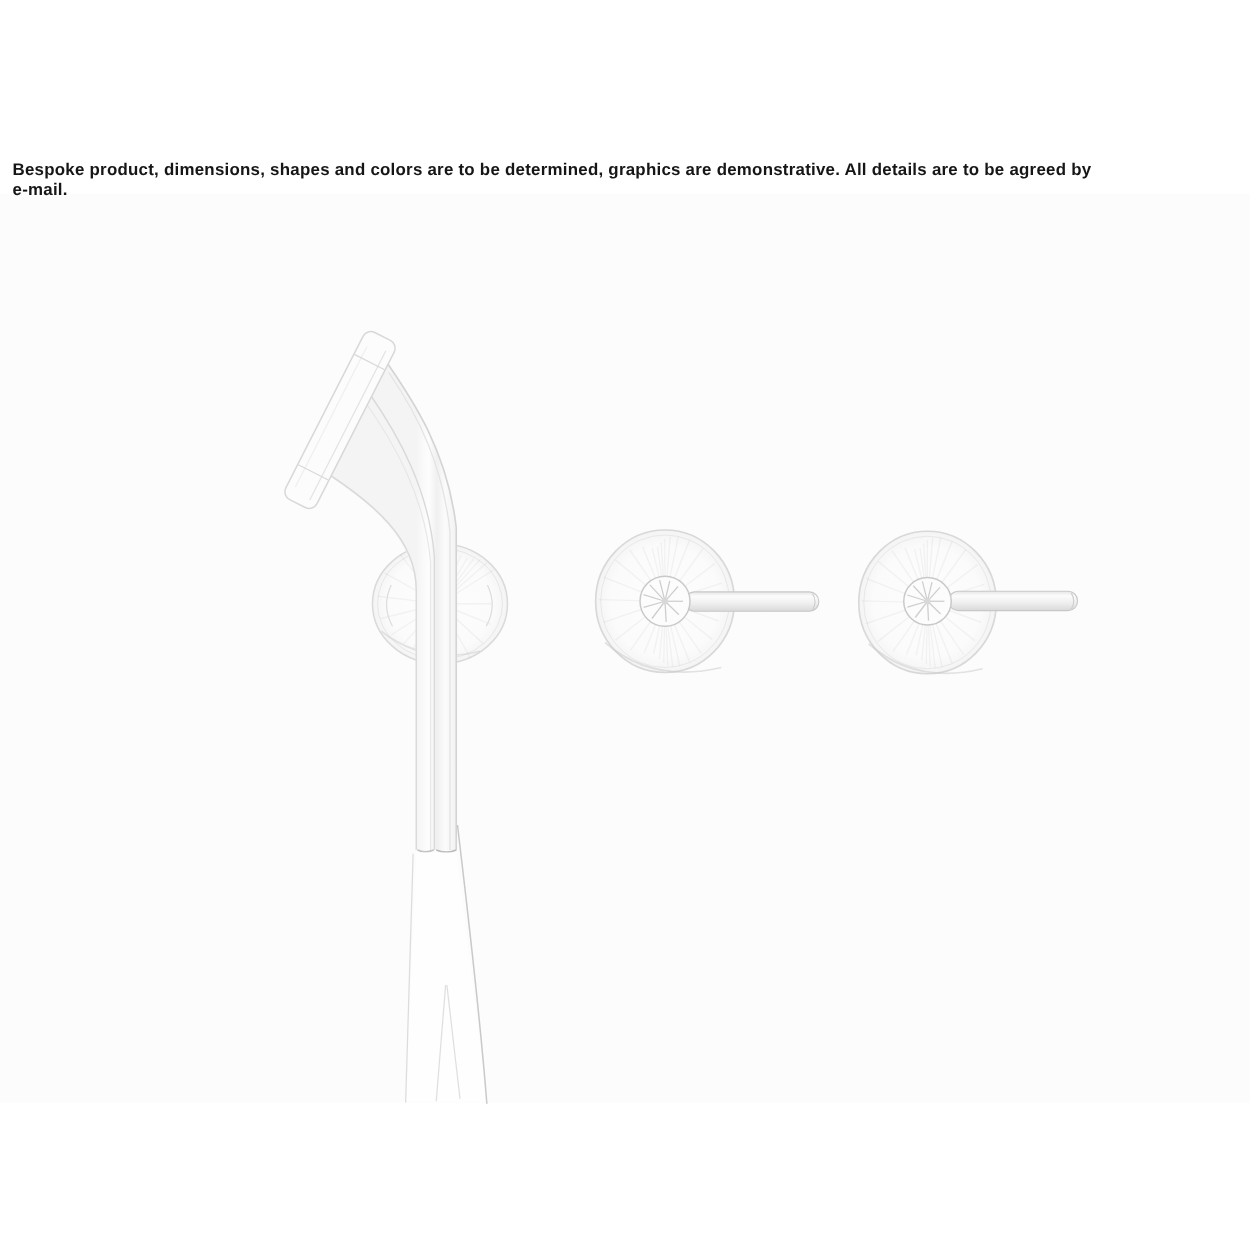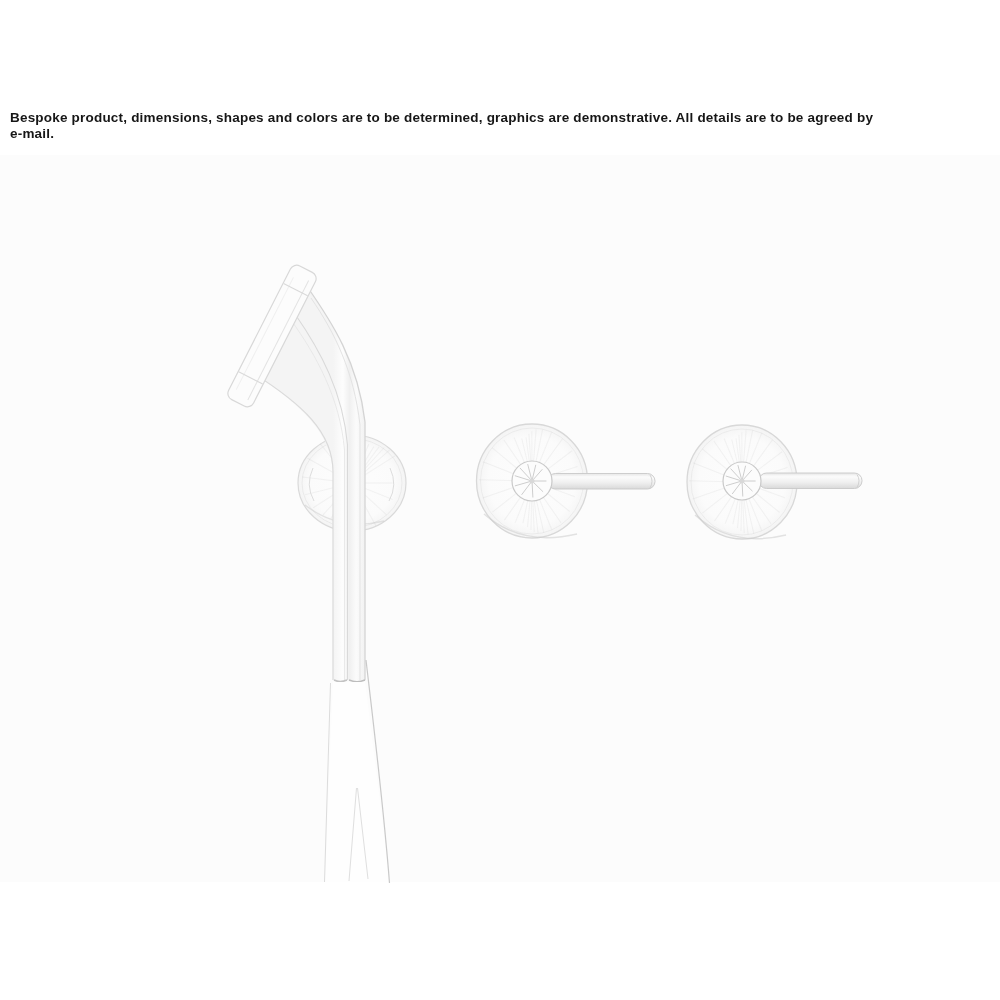--- a/index.html
+++ b/index.html
@@ -5,21 +5,21 @@
   html,body{margin:0;padding:0;background:#ffffff;}
   .page{
     position:relative;width:1000px;height:1000px;overflow:hidden;
     background:#ffffff;font-family:"Liberation Sans", sans-serif;
   }
   .photo-band{
     position:absolute;left:0;top:155px;width:1000px;height:727px;
     background:#fcfcfc;
   }
   .disclaimer{
-    position:absolute;left:10px;top:96px;width:966px;
+    position:absolute;left:10px;top:114px;width:966px;
     font-weight:bold;font-size:13.5px;line-height:16.5px;
     letter-spacing:0.2px;color:#161616;
   }
   svg.drawing{position:absolute;left:0;top:0;}
 </style>
 </head>
 <body>
 
 <div class="page">
 

